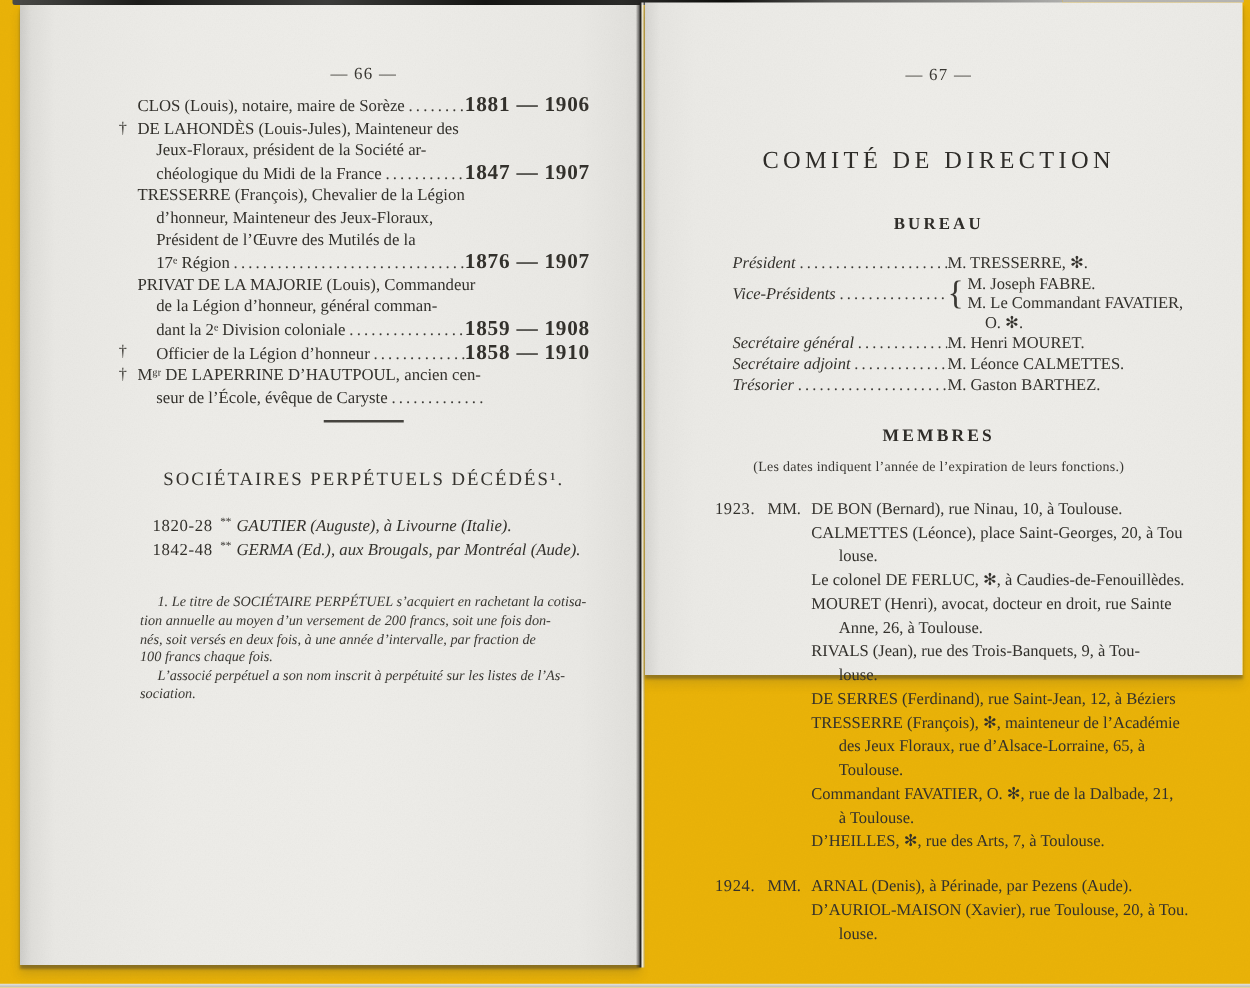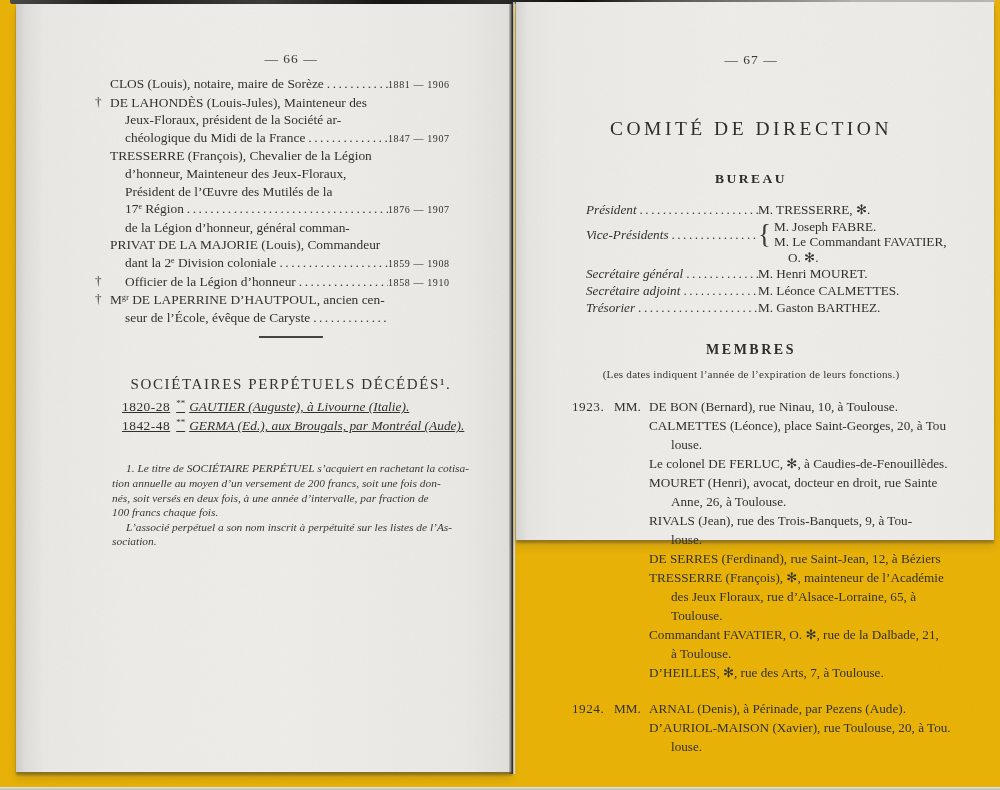--- a/index.html
+++ b/index.html
@@ -52,24 +52,24 @@
   .sup{font-size:9px;vertical-align:super;line-height:0;}
 
   
   .lp-content{position:absolute;left:94px;top:0;width:362px;}
   .lp-content .page-num{margin-top:46px;line-height:17px;}
   .obit-list{margin-top:8px;font-size:13.4px;line-height:17.6px;}
   .obit-row{display:flex;position:relative;align-items:baseline;}
   .obit-row.ind{padding-left:15px;}
   .dagger{position:absolute;left:-15px;top:-1px;font-size:13px;color:#3a3833;}
   .obit-text{white-space:nowrap;flex:0 0 auto;}
-  .obit-date{flex:0 0 84px;white-space:nowrap;font-size:10px;letter-spacing:.6px;text-align:left;}
+  .obit-date{flex:0 0 84px;white-space:nowrap;font-size:17px;letter-spacing:.6px;text-align:left;font-weight:bold;}
   .divider{width:64px;margin:10px auto 0;border-top:2px solid #46443f;}
   .socii-title{margin-top:38px;text-align:center;font-size:15px;letter-spacing:1.6px;color:#35332e;white-space:nowrap;}
-  .socii-list{margin-top:4px;font-size:13.4px;line-height:19px;text-decoration:underline;}
+  .socii-list{margin-top:18px;font-size:13.4px;line-height:19px;}
   .socii-row{padding-left:12px;white-space:nowrap;}
   .socii-years{letter-spacing:.5px;}
   .socii-stars{padding:0 4px 0 6px;}
   .socii-name{font-style:italic;}
   .footnote{margin:26px 0 0 2px;width:358px;font-size:11.4px;font-style:italic;line-height:14.6px;color:#3a3833;}
   .fn-line{white-space:nowrap;}
   .fn-indent{text-indent:14px;}
 
   
   .rp-content{position:absolute;left:36px;top:0;width:398px;}
@@ -130,25 +130,25 @@
             <span class="obit-text">d’honneur, Mainteneur des Jeux-Floraux,</span>
           </div>
           <div class="obit-row ind">
             <span class="obit-text">Président de l’Œuvre des Mutilés de la</span>
           </div>
           <div class="obit-row ind">
             <span class="obit-text">17ᵉ Région</span>
             <span class="fill">..........................................................</span>
             <span class="obit-date">1876 — 1907</span>
           </div>
+          <div class="obit-row">
+            <span class="obit-text">PRIVAT DE LA MAJORIE (Louis), Commandeur</span>
+          </div>
           <div class="obit-row ind">
             <span class="obit-text">de la Légion d’honneur, général comman-</span>
-          </div>
-          <div class="obit-row">
-            <span class="obit-text">PRIVAT DE LA MAJORIE (Louis), Commandeur</span>
           </div>
           <div class="obit-row ind">
             <span class="obit-text">dant la 2ᵉ Division coloniale</span>
             <span class="fill">..........................................................</span>
             <span class="obit-date">1859 — 1908</span>
           </div>
           <div class="obit-row">
             <span class="dagger">†</span>
           </div>
           <div class="obit-row ind">

